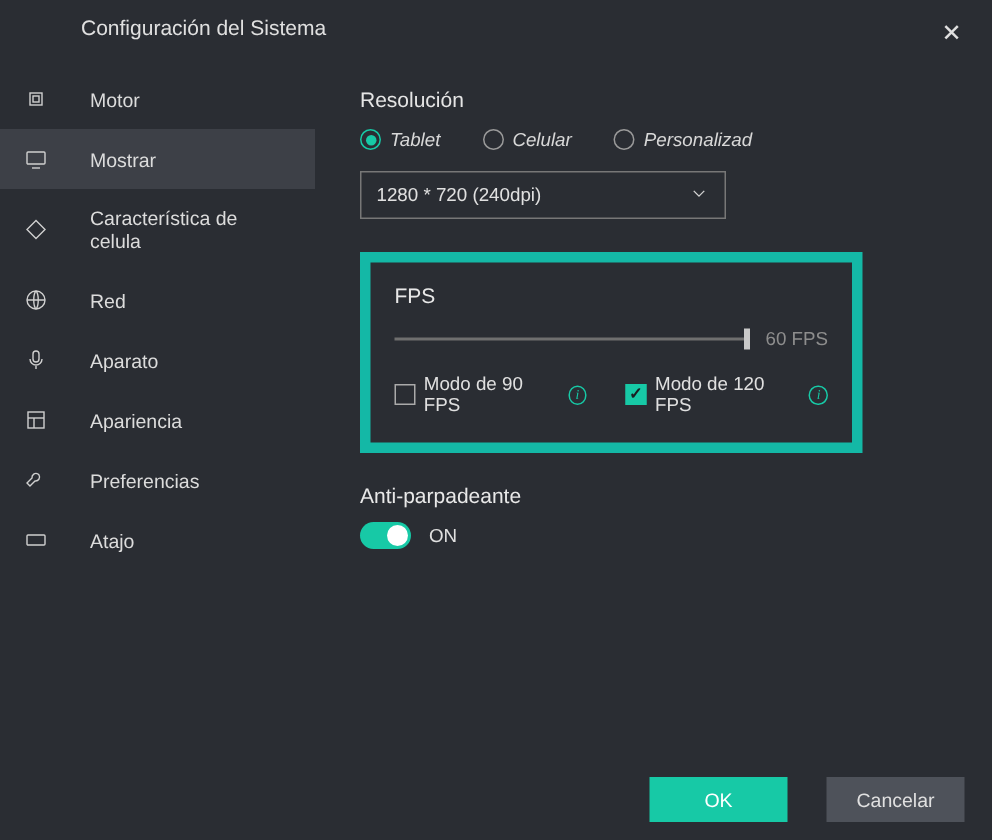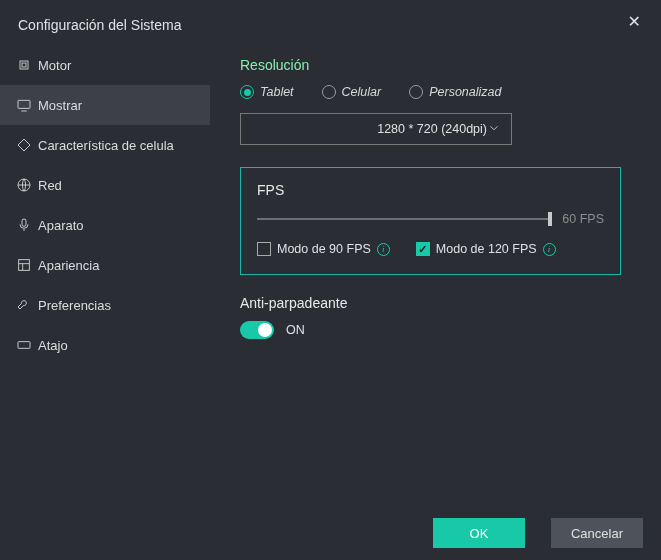--- a/index.html
+++ b/index.html
@@ -6,70 +6,71 @@
   body {
     width: 661px; height: 560px;
     background: #2a2d33;
     font-family: "Segoe UI", Arial, sans-serif;
     color: #e8e8e8;
     font-size: 13px;
     overflow: hidden;
     position: relative;
   }
   .titlebar {
-    display: flex; justify-content: space-between; align-items: flex-end;
+    display: flex; justify-content: space-between; align-items: flex-start;
     padding: 10px 14px 8px 18px;
+    margin-left: 36px;
   }
   .titlebar h1 { font-size: 14px; font-weight: 400; color: #e0e0e0; }
   .close-x { font-size: 16px; color: #e0e0e0; cursor: pointer; padding: 2px 6px; }
   .layout { display: flex; height: calc(100% - 90px); }
   .sidebar {
     width: 210px;
     padding-top: 4px;
   }
   .side-item {
     display: flex; align-items: center;
     padding: 12px 16px;
     cursor: pointer;
     color: #dcdcdc;
-    gap: 6px;
+    gap: 28px;
   }
   .side-item.active { background: #3d4047; }
   .side-icon { width: 16px; height: 16px; display: inline-flex; align-items: center; justify-content: center; }
   .side-icon svg { width: 16px; height: 16px; stroke: #d0d0d0; fill: none; stroke-width: 1.4; }
   .content {
     flex: 1;
     padding: 6px 30px 10px 30px;
     overflow: auto;
   }
-  .section-title { font-size: 14px; color: #86efac; margin: 10px 0 12px; }
+  .section-title { font-size: 14px; color: #e5e5e5; margin: 10px 0 12px; }
   .radio-row { display: flex; gap: 28px; margin-bottom: 14px; }
   .radio-opt { display: flex; align-items: center; gap: 6px; font-size: 12.5px; color: #d8d8d8; cursor: pointer; font-style: italic; }
   .radio-circle {
     width: 14px; height: 14px; border-radius: 50%;
     border: 1.6px solid #9a9a9a; display: flex; align-items: center; justify-content: center;
   }
   .radio-opt.selected .radio-circle { border-color: #17c9a6; }
   .radio-dot { width: 7px; height: 7px; border-radius: 50%; background: #17c9a6; display:none; }
   .radio-opt.selected .radio-dot { display: block; }
   .selectbox {
-    width: 272px; height: 32px;
+    width: 244px; height: 32px;
     border: 1px solid #777;
-    display: flex; align-items: center; justify-content: flex-end;
+    display: flex; align-items: center; justify-content: space-between;
     padding: 0 10px;
     font-size: 12.5px;
     cursor: pointer;
     color: #e0e0e0;
   }
   .chevron svg { width: 14px; height: 14px; stroke: #d0d0d0; fill: none; stroke-width: 1.6; }
   .fps-box {
-    border: 1px solid #14b8a6;
+    border: 7px solid #14b8a6;
     padding: 14px 16px 18px;
     margin-top: 22px;
-    width: 381px;
+    width: 335px;
   }
   .fps-title { font-size: 14px; color: #e8e8e8; margin-bottom: 14px; }
   .slider-wrap { display: flex; align-items: center; gap: 10px; margin-bottom: 16px; }
   .slider-track {
     flex: 1; height: 2px; background: #6f6f6f; position: relative;
   }
   .slider-thumb {
     position: absolute; right: 0; top: 50%; transform: translate(0,-50%);
     width: 4px; height: 14px; background: #c9c9c9;
   }

